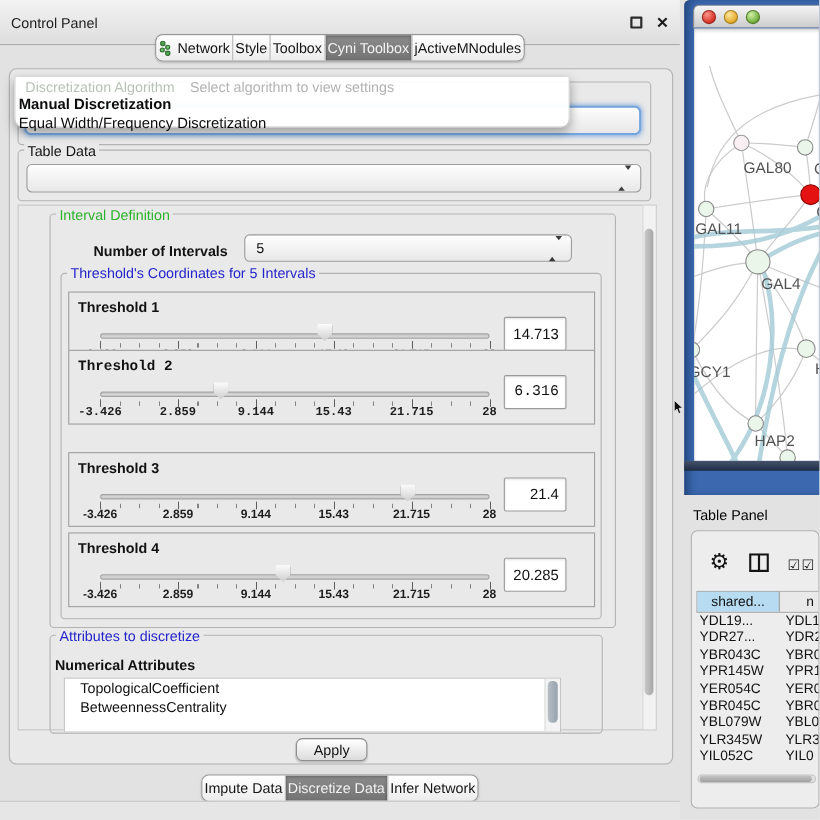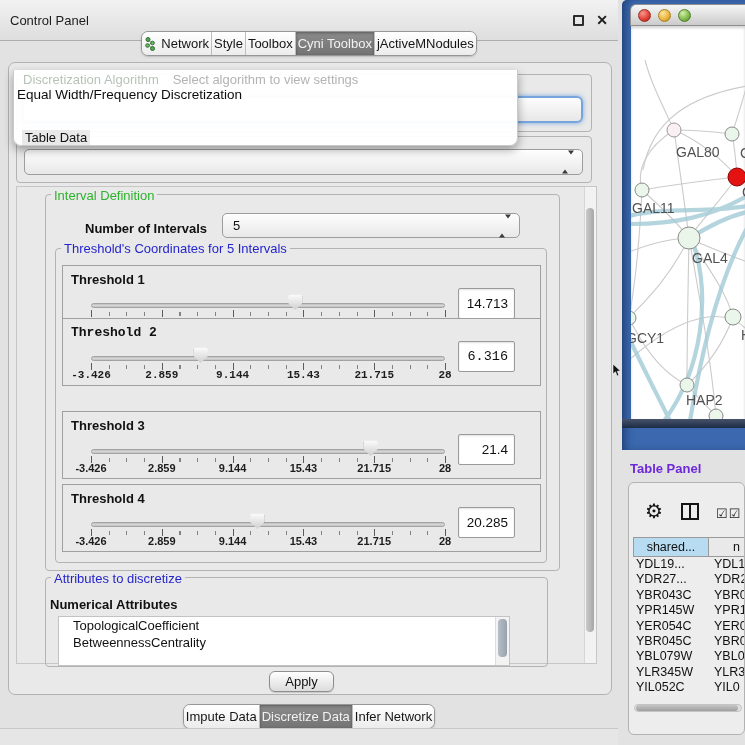--- a/index.html
+++ b/index.html
@@ -40,21 +40,21 @@
   .legend { position:absolute; background:#e9e9e9; padding:0 3px; font-size:13px; z-index:3; }
   .legend.green { color:#2db32d; }
   .legend.blue  { color:#2525cc; }
 
   
   .algo-combo { left:22px; top:96px; width:561px; height:27px; border-radius:6px;
     background:linear-gradient(#fdfdfd,#e7e7e7);
     border:2px solid #76a5de; box-shadow:0 0 5px rgba(110,160,220,.9); z-index:2; }
 
   
-  .popup { left:13px; top:70px; width:505px; height:76px;
+  .popup { left:13px; top:70px; width:505px; height:46px;
     background:rgba(255,255,255,.96); border:1px solid #c9c9c9; border-top:none;
     border-radius:0 0 8px 8px; box-shadow:0 4px 10px rgba(0,0,0,.35); z-index:10; }
   .popup-placeholder { text-align:center; color:#b3b3b3; padding-top:2px; font-size:13px; }
   .popup-opt { padding:0 3px; line-height:16.5px; font-size:13.5px; color:#0c0c0c; white-space:nowrap; }
   .popup-opt.bold { font-weight:bold; }
   .algo-title-faint { left:23px; top:72px; color:rgba(105,125,105,.48); z-index:11; font-size:13px; }
 
   
   .combo { border:1px solid #9d9d9d; border-radius:5px;
     background:linear-gradient(#fefefe,#e8e8e8);
@@ -114,21 +114,21 @@
   .light { width:13px; height:13px; border-radius:50%; }
   .light.red    { background:radial-gradient(circle at 35% 30%, #f8988f, #e03e32 60%, #9e1d14); border:1px solid #9c2a22;}
   .light.yellow { background:radial-gradient(circle at 35% 30%, #fbe3a0, #eab339 60%, #a97a14); border:1px solid #a8821f;}
   .light.green  { background:radial-gradient(circle at 35% 30%, #d2f0a8, #7db84a 60%, #4a7d22); border:1px solid #567e2b;}
   .netview { left:631px; top:26px; width:114px; height:393px; background:#fff; overflow:hidden;
     box-shadow:inset 0 2px 3px rgba(0,0,0,.18); }
   .dark-strip { left:622px; top:419px; width:123px; height:9px;
     background:linear-gradient(#46536b,#1d2b44); }
 
   
-  .tp-title { left:630px; top:461px; font-size:13px; color:#6d28d9;font-weight:bold; }
+  .tp-title { left:630px; top:461px; font-size:13px; color:#000000; }
   .tp-box { left:628px; top:482px; width:117px; height:253px; border:1px solid #b2b2b2;
     border-radius:6px; background:#ededed; overflow:hidden; }
   .tp-toolbar { position:absolute; left:0; top:0; width:100%; height:50px; }
   .gear { position:absolute; left:16px; top:18px; font-size:20px; line-height:20px; color:#141414; }
   .colsplit { position:absolute; left:52px; top:20px; }
   .checks { position:absolute; left:87px; top:23px; font-size:13px; letter-spacing:1px; color:#222; }
   .tp-table { position:absolute; left:4px; top:54px; width:113px; height:165px; overflow:hidden; }
   .tp-header { display:flex; height:20px; border:1px solid #9a9a9a; width:170px; }
   .th1 { width:76px; background:#b7dbf0; border-right:1px solid #9a9a9a; text-align:center;
     font-size:12.5px; line-height:18px; }
@@ -182,20 +182,21 @@
 </div>
 
 <div class="abs panel-outer"></div>
 
 <div class="abs group" style="left:16px;top:74px;width:576px;height:58px;"></div>
 <div class="abs algo-combo"></div>
 
 <div class="abs popup">
   <div class="popup-placeholder">Select algorithm to view settings</div>
   <div id="algo-options">
+      <div class="popup-opt bold">Manual Discretization</div>
       <div class="popup-opt">Equal Width/Frequency Discretization</div>
     </div>
 </div>
 <div class="abs algo-title-faint">Discretization Algorithm</div>
 
 <div class="abs group" style="left:16px;top:136px;width:576px;height:47px;"></div>
 <span class="legend" style="left:22px;top:130px;z-index:11;">Table Data</span>
 <div class="abs combo" style="left:24px;top:149px;width:559px;height:26px;">
   <span class="stepper"><span class="up"></span><span class="dn"></span></span>
 </div>

